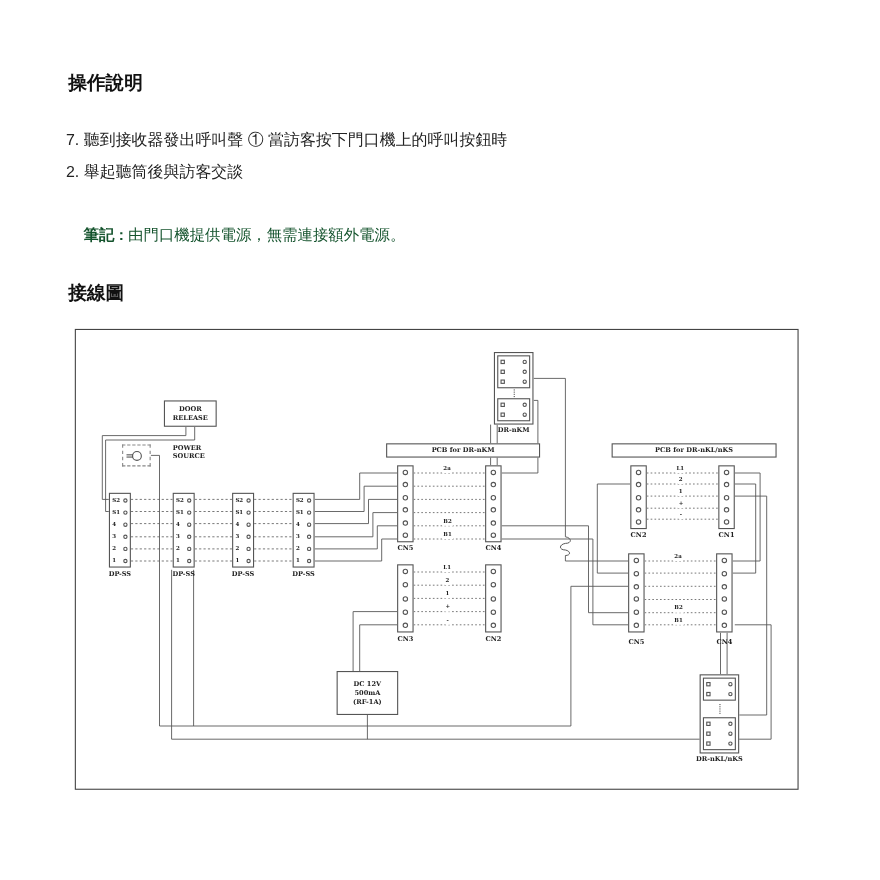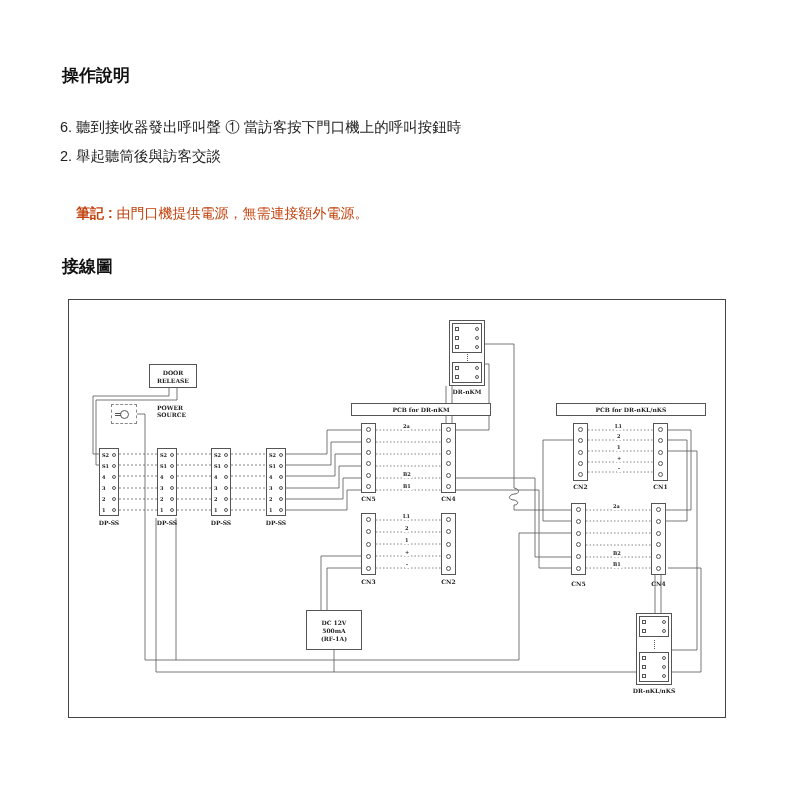--- a/index.html
+++ b/index.html
@@ -1,21 +1,21 @@
 <!DOCTYPE html>
 <html><head>
 <meta charset="utf-8">
 <style>
   html,body{margin:0;padding:0;background:#fff;}
   body{width:800px;height:800px;font-family:"Liberation Sans",sans-serif;color:#1a1a1a;position:relative;}
   .page{position:relative;width:800px;height:800px;background:#fff;overflow:hidden;}
   .page *{box-sizing:border-box;}
   h1,h2{position:absolute;margin:0;font-size:17px;font-weight:bold;color:#111;}
   .step{position:absolute;margin:0;font-size:14.5px;color:#222;white-space:nowrap;}
-  .note{position:absolute;margin:0;font-size:14px;color:#c2410c;white-space:nowrap;}
+  .note{position:absolute;margin:0;font-size:14px;color:#14532d;white-space:nowrap;}
   .note b{font-weight:bold;}
   
   .diagram{position:absolute;left:68px;top:299px;width:658px;height:419px;border:1px solid #444;background:#fff;}
   .wires{position:absolute;left:0;top:0;width:658px;height:419px;}
   .lbl{position:absolute;font-family:"DejaVu Serif",serif;font-weight:bold;color:#222;line-height:1.1;}
   .f6{font-size:6px;}
   .f5{font-size:5px;}
   .onwire{background:#fff;padding:0 1px;}
   .box{position:absolute;border:1px solid #555;background:#fff;}
   .titlebox{display:flex;align-items:center;justify-content:center;font-family:"DejaVu Serif",serif;font-weight:bold;font-size:6px;color:#222;}
@@ -45,21 +45,21 @@
   .plug-body::before{top:2px;}
   .plug-body::after{bottom:2px;}
 </style>
 </head>
 <body>
 
 <div class="page">
 
   <h1 style="left:62px;top:64px">操作說明</h1>
 
-  <p class="step" style="left:60px;top:118px">6. 聽到接收器發出呼叫聲 ① 當訪客按下門口機上的呼叫按鈕時</p>
+  <p class="step" style="left:60px;top:118px">7. 聽到接收器發出呼叫聲 ① 當訪客按下門口機上的呼叫按鈕時</p>
   <p class="step" style="left:60px;top:147px">2. 舉起聽筒後與訪客交談</p>
   <p class="note" style="left:76px;top:205px"><b>筆記 :</b> <span>由門口機提供電源，無需連接額外電源。</span></p>
 
   <h2 style="left:62px;top:255px">接線圖</h2>
 
   <div class="diagram">
 
     <svg class="wires" viewBox="0 0 658 419">
       <path fill="none" stroke="#666" stroke-width="0.8" stroke-dasharray="2 2" d="M50 154H88M50 165H88M50 176H88M50 188H88M50 199H88M50 210H88M108 154H142M108 165H142M108 176H142M108 188H142M108 199H142M108 210H142M162 154H197M162 165H197M162 176H197M162 188H197M162 199H197M162 210H197"></path>
       <path fill="none" stroke="#666" stroke-width="0.8" stroke-dasharray="1.5 2" d="M307 130H372M307 142H372M307 154H372M307 166H372M307 178H372M307 190H372M307 220H372M307 232H372M307 244H372M307 256H372M307 268H372M519 130H584M519 140H584M519 151H584M519 162H584M519 172H584M517 210H582M517 221H582M517 233H582M517 245H582M517 257H582M517 268H582"></path>

